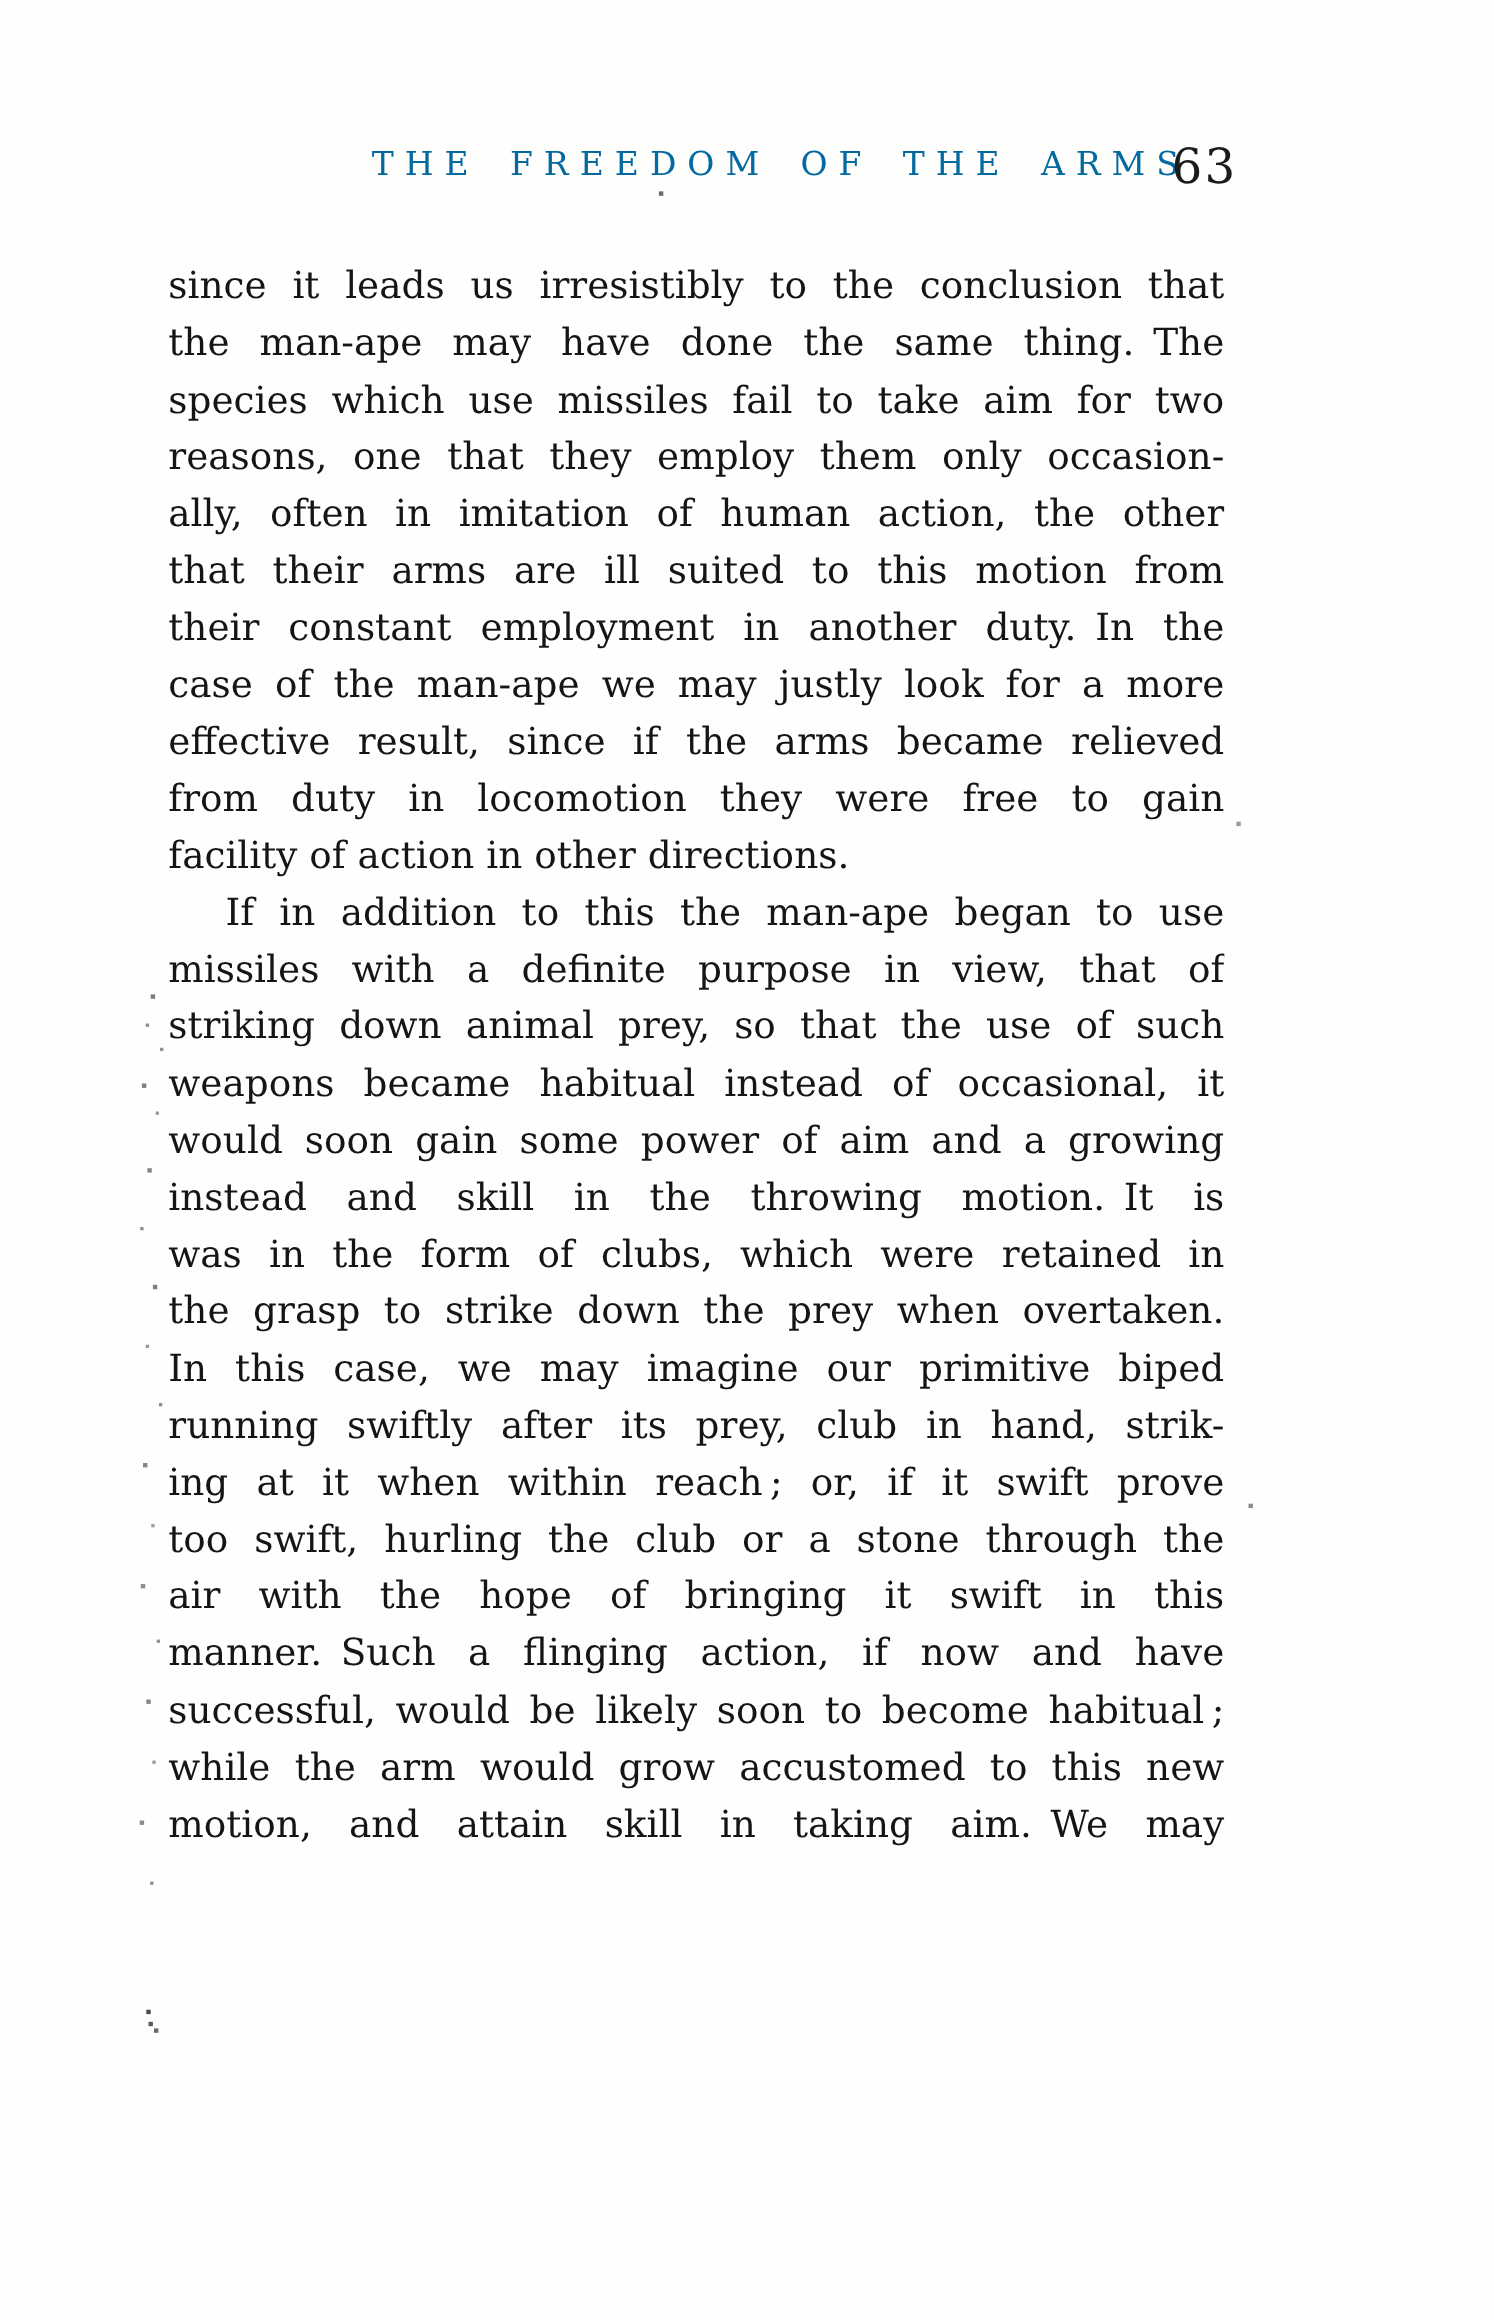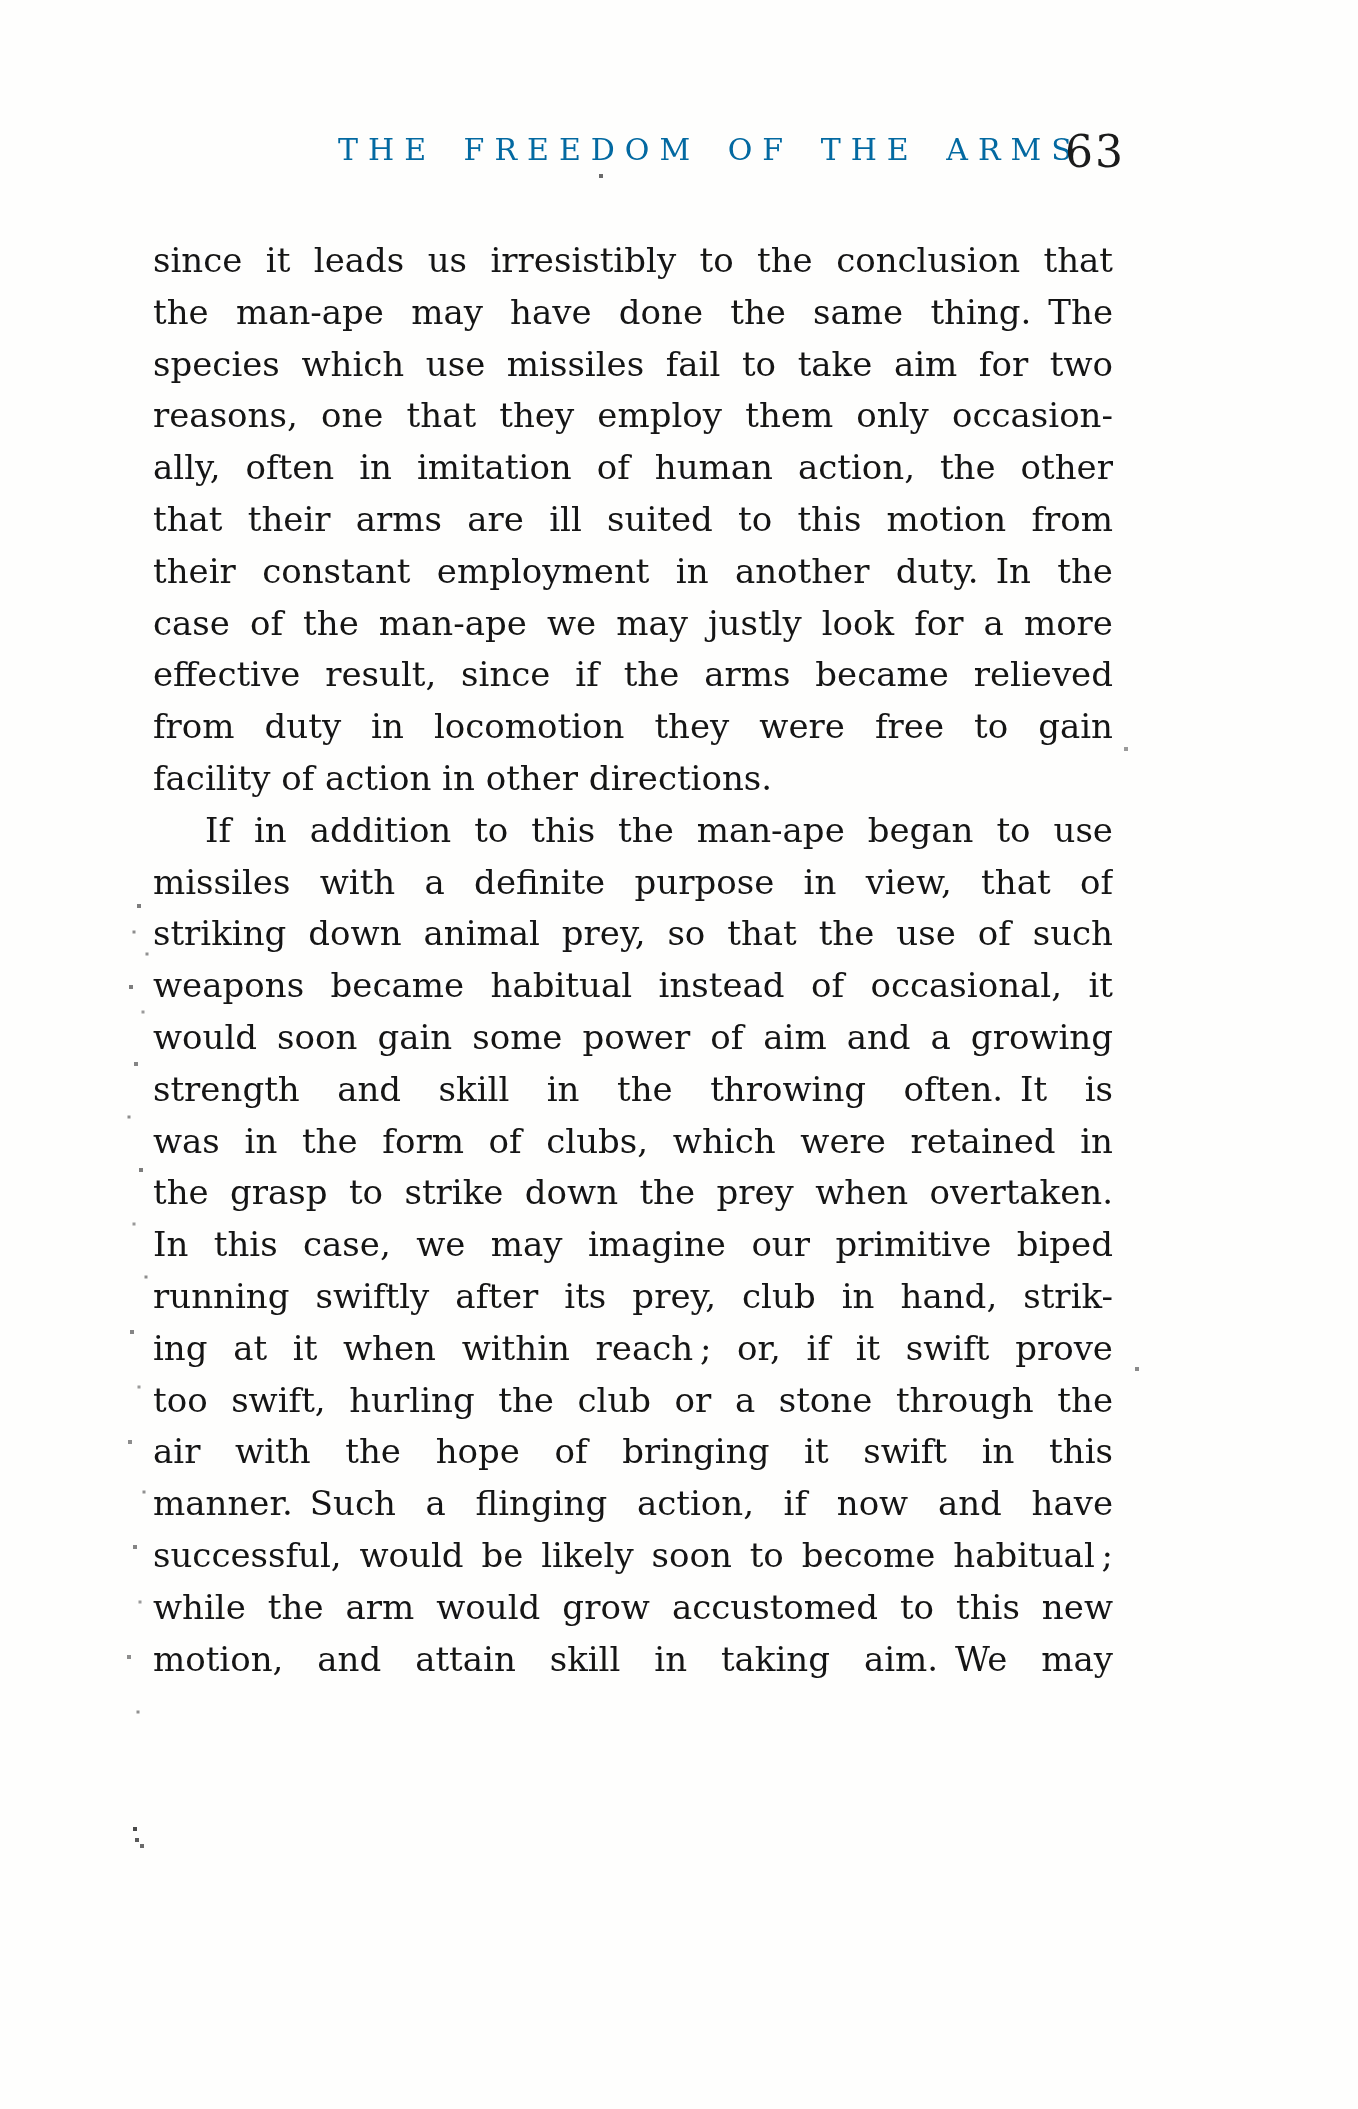--- a/index.html
+++ b/index.html
@@ -124,21 +124,21 @@
       <div class="line j">their constant employment in another duty. In the</div>
       <div class="line j">case of the man-ape we may justly look for a more</div>
       <div class="line j">effective result, since if the arms became relieved</div>
       <div class="line j">from duty in locomotion they were free to gain</div>
       <div class="line">facility of action in other directions.</div>
       <div class="line j indent">If in addition to this the man-ape began to use</div>
       <div class="line j">missiles with a definite purpose in view, that of</div>
       <div class="line j">striking down animal prey, so that the use of such</div>
       <div class="line j">weapons became habitual instead of occasional, it</div>
       <div class="line j">would soon gain some power of aim and a growing</div>
-      <div class="line j">strength and skill in the throwing often. It is</div>
+      <div class="line j">instead and skill in the throwing motion. It is</div>
       <div class="line j">was in the form of clubs, which were retained in</div>
       <div class="line j">the grasp to strike down the prey when overtaken.</div>
       <div class="line j">In this case, we may imagine our primitive biped</div>
       <div class="line j">running swiftly after its prey, club in hand, strik-</div>
       <div class="line j">ing at it when within reach ; or, if it swift prove</div>
       <div class="line j">too swift, hurling the club or a stone through the</div>
       <div class="line j">air with the hope of bringing it swift in this</div>
       <div class="line j">manner. Such a flinging action, if now and have</div>
       <div class="line j">successful, would be likely soon to become habitual ;</div>
       <div class="line j">while the arm would grow accustomed to this new</div>

